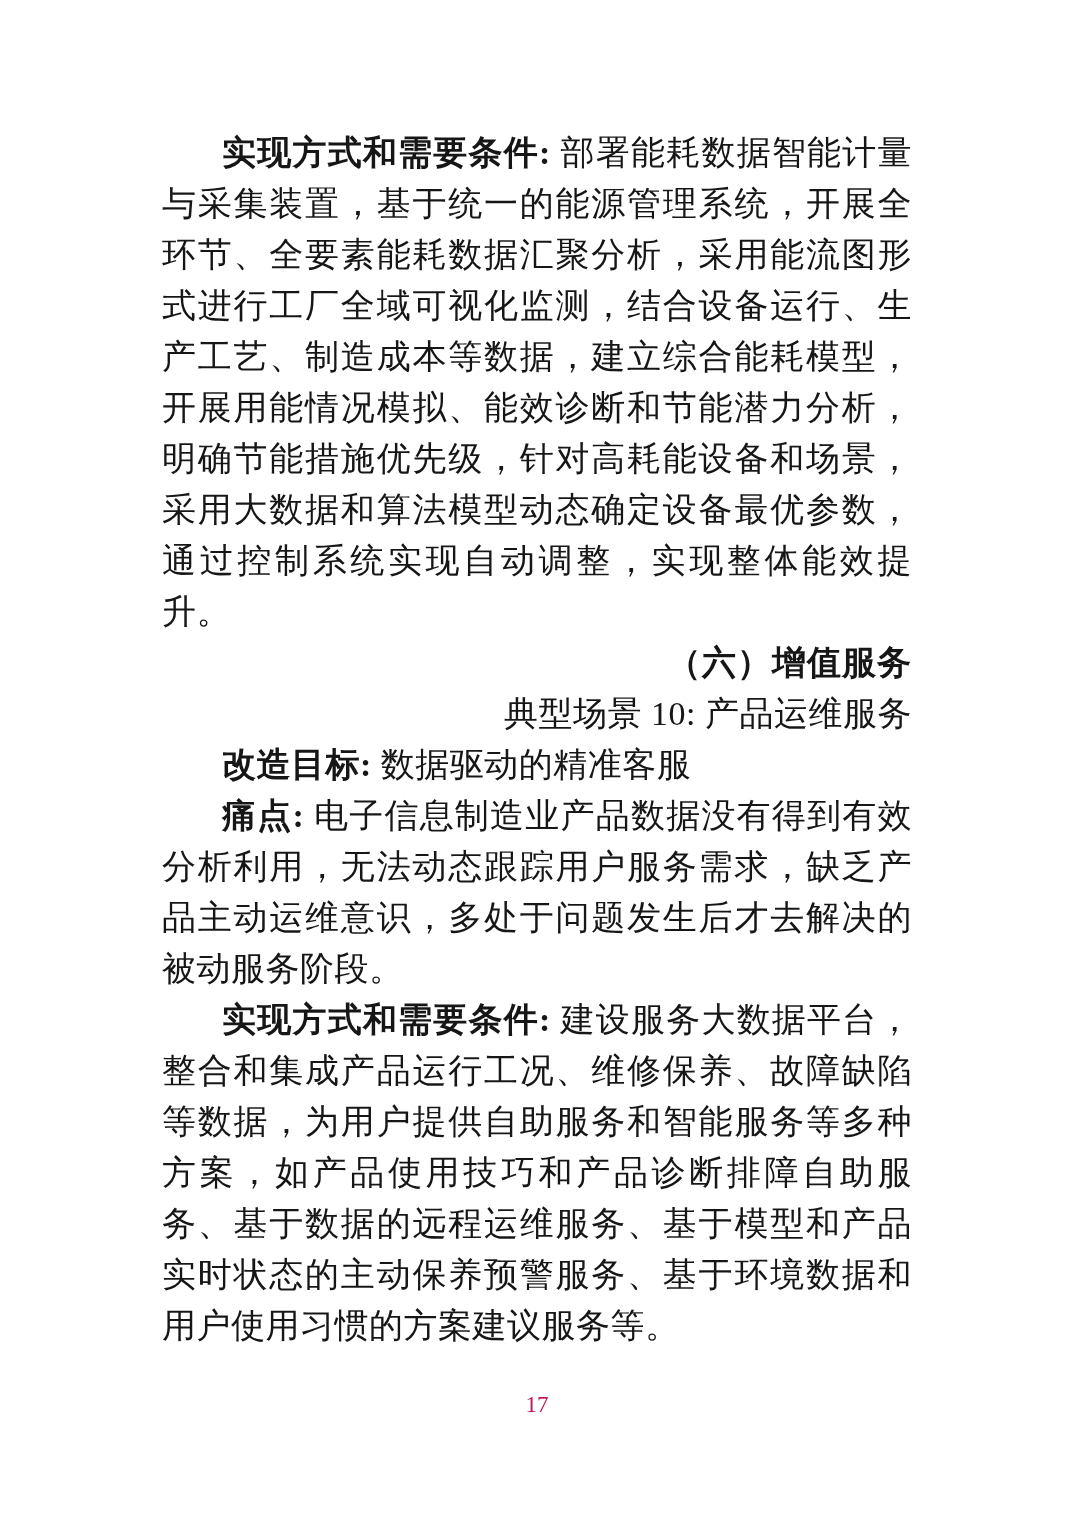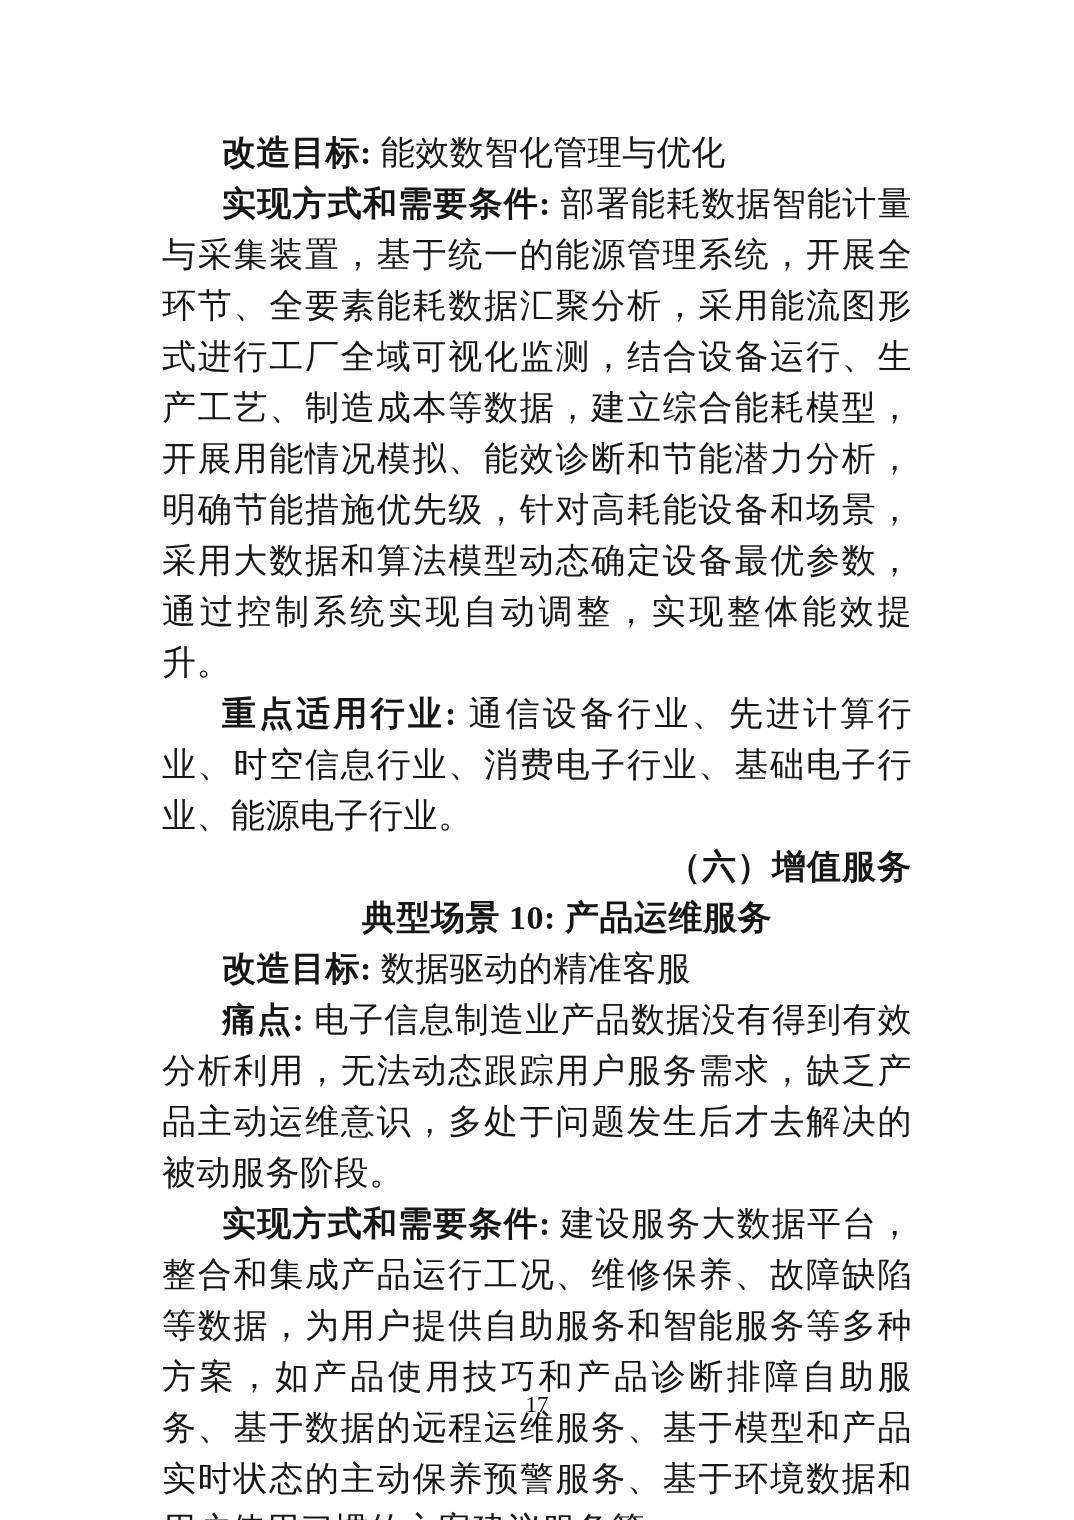--- a/index.html
+++ b/index.html
@@ -36,42 +36,40 @@
   .para .label {
     font-weight: bold;
   }
   .heading-hei {
     font-family: "Liberation Sans", "DejaVu Sans", sans-serif;
     font-weight: bold;
     text-align: right;
     letter-spacing: 1px;
   }
   .heading-kai {
-    font-weight: bold;
-    text-align: center;
+    font-weight: normal;
+    text-align: right;
   }
   .page-number {
     position: absolute;
     left: 0;
     right: 0;
     top: 1392px;
     text-align: center;
     font-size: 23px;
     font-family: "Liberation Serif", "DejaVu Serif", serif;
-    color: #000000;
+    color: #be185d;
   }
 </style>
 </head>
 <body>
 
 <div class="page">
   <main class="doc-body" id="doc-body">
-      <p class="para body-para"><span class="label">改造目标: </span><span>能效数智化管理与优化</span></p>
       <p class="para body-para"><span class="label">实现方式和需要条件: </span><span>部署能耗数据智能计量与采集装置，基于统一的能源管理系统，开展全环节、全要素能耗数据汇聚分析，采用能流图形式进行工厂全域可视化监测，结合设备运行、生产工艺、制造成本等数据，建立综合能耗模型，开展用能情况模拟、能效诊断和节能潜力分析，明确节能措施优先级，针对高耗能设备和场景，采用大数据和算法模型动态确定设备最优参数，通过控制系统实现自动调整，实现整体能效提升。</span></p>
-      <p class="para body-para"><span class="label">重点适用行业: </span><span>通信设备行业、先进计算行业、时空信息行业、消费电子行业、基础电子行业、能源电子行业。</span></p>
       <p class="para heading-hei">（六）增值服务</p>
       <p class="para heading-kai">典型场景 10: 产品运维服务</p>
       <p class="para body-para"><span class="label">改造目标: </span><span>数据驱动的精准客服</span></p>
       <p class="para body-para"><span class="label">痛点: </span><span>电子信息制造业产品数据没有得到有效分析利用，无法动态跟踪用户服务需求，缺乏产品主动运维意识，多处于问题发生后才去解决的被动服务阶段。</span></p>
       <p class="para body-para"><span class="label">实现方式和需要条件: </span><span>建设服务大数据平台，整合和集成产品运行工况、维修保养、故障缺陷等数据，为用户提供自助服务和智能服务等多种方案，如产品使用技巧和产品诊断排障自助服务、基于数据的远程运维服务、基于模型和产品实时状态的主动保养预警服务、基于环境数据和用户使用习惯的方案建议服务等。</span></p>
     </main>
   <div class="page-number">17</div>
 </div>
 
 </body></html>

